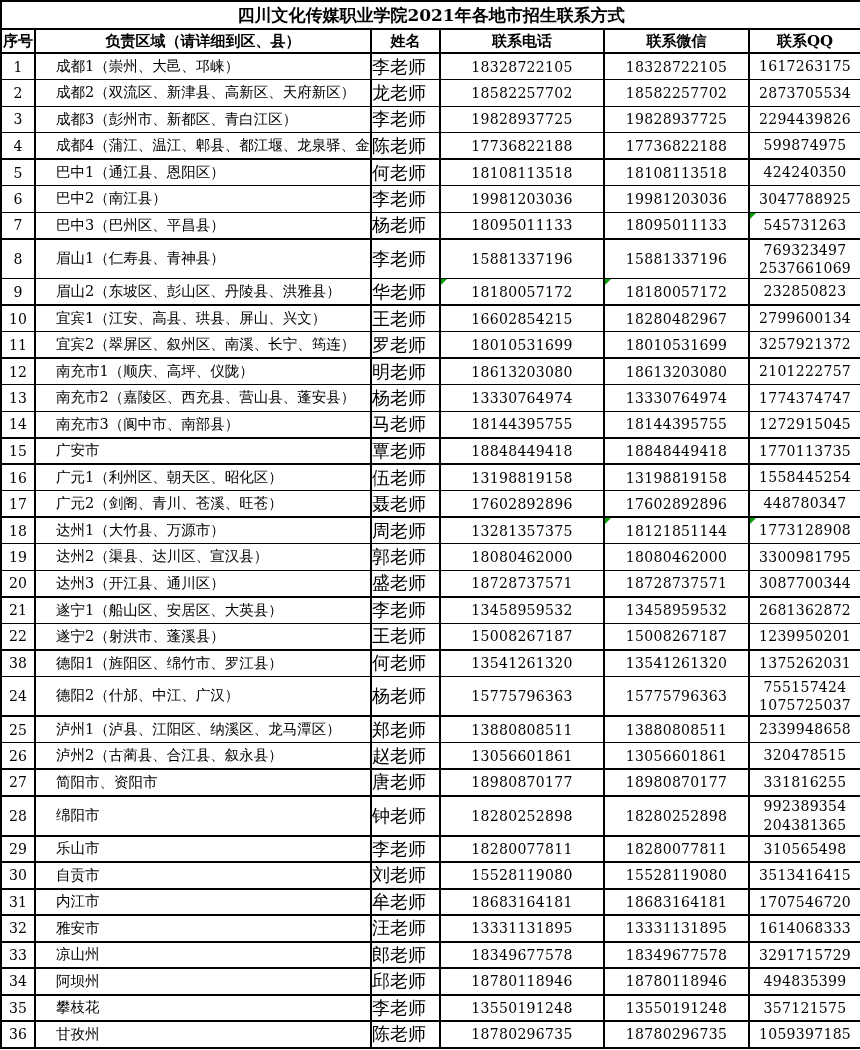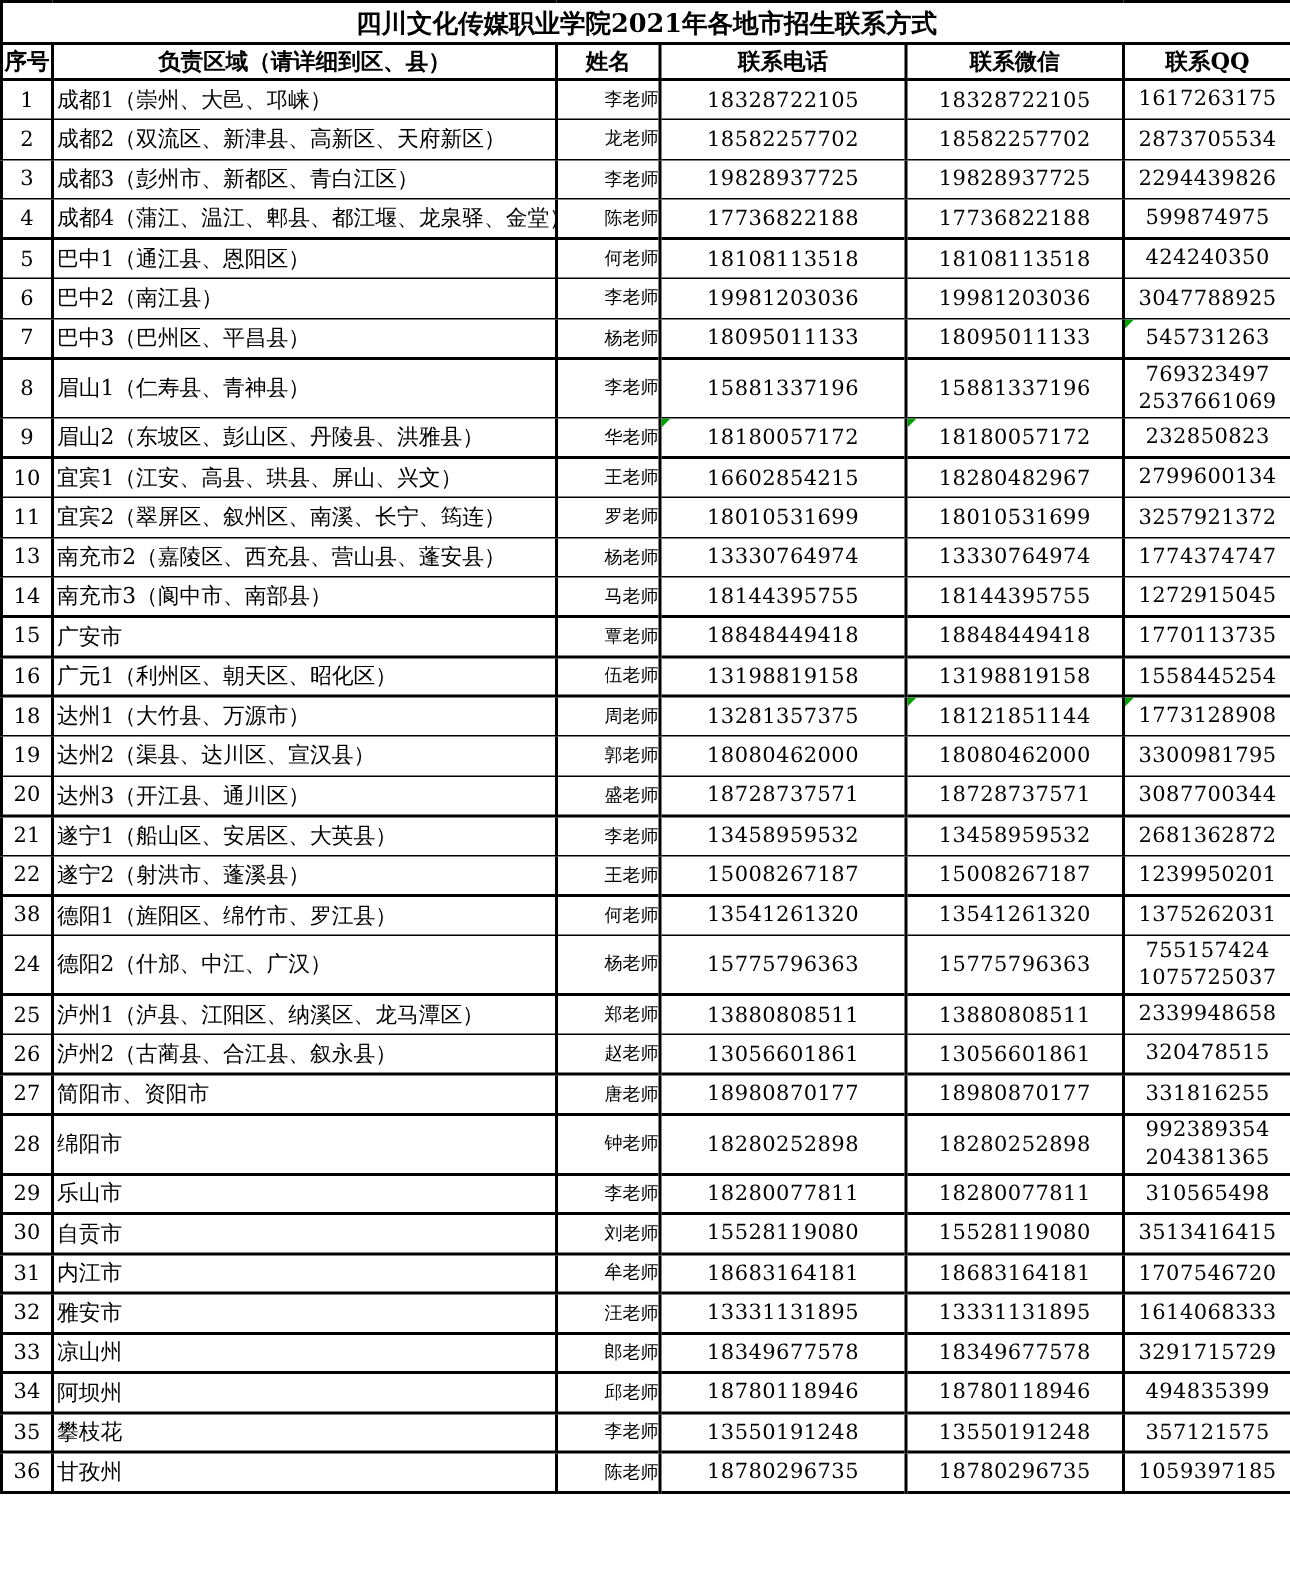--- a/index.html
+++ b/index.html
@@ -25,22 +25,22 @@
     text-align: center; border-bottom-width: 2px;
   }
   tr.header-row th {
     height: 24px; font-size: 15px; font-weight: bold;
     text-align: center; border-bottom-width: 2px;
   }
   tbody tr { height: 26.5px; }
   tbody tr.tall { height: 40px; }
   tbody tr.group-start td { border-top-width: 2px; }
   .c-no     { text-align: center; font-size: 14px; }
-  .c-region { text-align: left; font-size: 14.5px; padding-left: 2px; margin-left: 13px; }
-  .c-name   { text-align: right; font-size: 12px; }
+  .c-region { text-align: left; font-size: 14.5px; padding-left: 20px; margin-left: 13px; }
+  .c-name   { text-align: left; font-size: 18px; }
   .c-phone, .c-wechat { text-align: center; font-size: 14px; letter-spacing: 0.3px; }
   .c-qq     { text-align: center; font-size: 14px; letter-spacing: 0.3px;
               white-space: pre-line; line-height: 1.3; margin-left: 36px; }
   .err-marker {
     position: absolute; top: 0; left: 0; width: 0; height: 0;
     border-top: 6px solid #00a000; border-right: 6px solid transparent;
   }
 </style>
 </head>
 <body>
@@ -150,20 +150,28 @@
     <td class="c-qq">2799600134</td>
   </tr>
       <tr>
     <td class="c-no">11</td>
     <td class="c-region">宜宾2（翠屏区、叙州区、南溪、长宁、筠连）</td>
     <td class="c-name">罗老师</td>
     <td class="c-phone">18010531699</td>
     <td class="c-wechat">18010531699</td>
     <td class="c-qq">3257921372</td>
   </tr>
+      <tr class="group-start">
+    <td class="c-no">12</td>
+    <td class="c-region">南充市1（顺庆、高坪、仪陇）</td>
+    <td class="c-name">明老师</td>
+    <td class="c-phone">18613203080</td>
+    <td class="c-wechat">18613203080</td>
+    <td class="c-qq">2101222757</td>
+  </tr>
       <tr>
     <td class="c-no">13</td>
     <td class="c-region">南充市2（嘉陵区、西充县、营山县、蓬安县）</td>
     <td class="c-name">杨老师</td>
     <td class="c-phone">13330764974</td>
     <td class="c-wechat">13330764974</td>
     <td class="c-qq">1774374747</td>
   </tr>
       <tr>
     <td class="c-no">14</td>
@@ -181,20 +189,28 @@
     <td class="c-wechat">18848449418</td>
     <td class="c-qq">1770113735</td>
   </tr>
       <tr class="group-start">
     <td class="c-no">16</td>
     <td class="c-region">广元1（利州区、朝天区、昭化区）</td>
     <td class="c-name">伍老师</td>
     <td class="c-phone">13198819158</td>
     <td class="c-wechat">13198819158</td>
     <td class="c-qq">1558445254</td>
+  </tr>
+      <tr>
+    <td class="c-no">17</td>
+    <td class="c-region">广元2（剑阁、青川、苍溪、旺苍）</td>
+    <td class="c-name">聂老师</td>
+    <td class="c-phone">17602892896</td>
+    <td class="c-wechat">17602892896</td>
+    <td class="c-qq">448780347</td>
   </tr>
       <tr class="group-start">
     <td class="c-no">18</td>
     <td class="c-region">达州1（大竹县、万源市）</td>
     <td class="c-name">周老师</td>
     <td class="c-phone">13281357375</td>
     <td class="c-wechat">18121851144<span class="err-marker"></span></td>
     <td class="c-qq">1773128908<span class="err-marker"></span></td>
   </tr>
       <tr>

